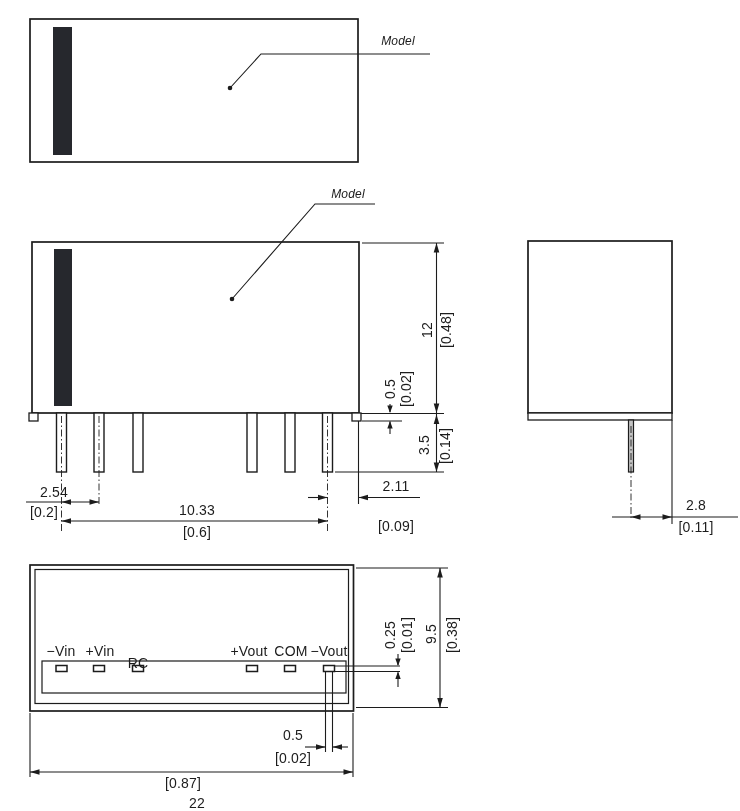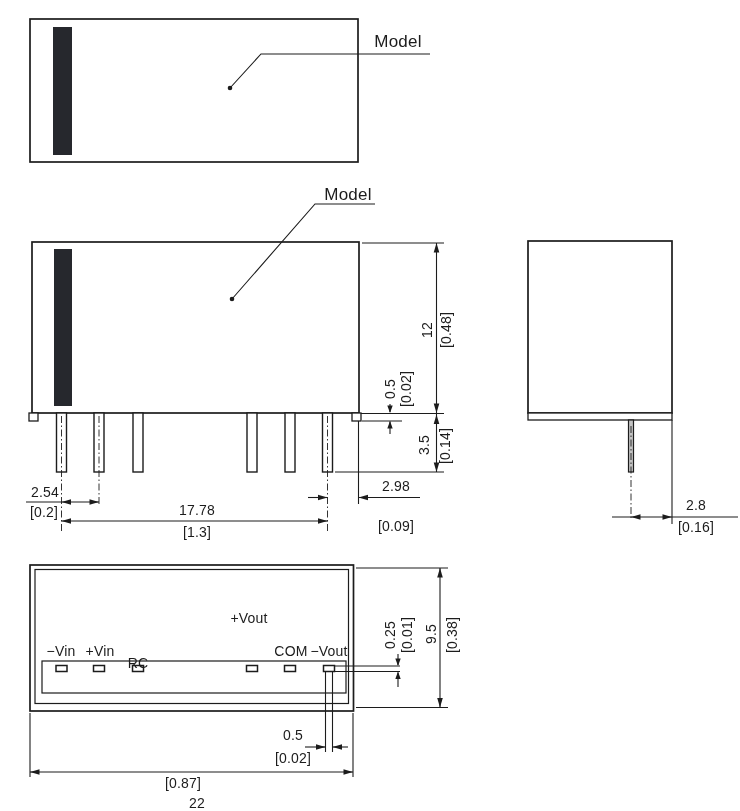--- a/index.html
+++ b/index.html
@@ -7,21 +7,21 @@
     position:relative;width:740px;height:811px;background:#ffffff;
     font-family:"Liberation Sans", sans-serif;color:#1c1c1c;overflow:hidden;
   }
   #linework{position:absolute;left:0;top:0;}
   .lbl{
     position:absolute;transform:translate(-50%,-50%);
     font-size:14px;line-height:1;white-space:nowrap;color:#1c1c1c;
     letter-spacing:0.2px;
   }
   .rot{transform:translate(-50%,-50%) rotate(-90deg);}
-  .model{font-size:17px;}
+  .model{font-size:12px;font-style:italic;}
   .pinlbl{font-size:14px;}
 </style>
 </head>
 <body>
 
 <div id="canvas">
 
   <svg id="linework" width="740" height="811" viewBox="0 0 740 811" fill="none" stroke="#1c1c1c" stroke-width="1.1">
 
     <g>
@@ -140,45 +140,45 @@
       <line x1="353" y1="713" x2="353" y2="777"></line>
       <line x1="30" y1="772" x2="353" y2="772"></line>
       <polygon points="30,772 39.5,769.3 39.5,774.7" fill="#1c1c1c" stroke="none"></polygon>
       <polygon points="353,772 343.5,769.3 343.5,774.7" fill="#1c1c1c" stroke="none"></polygon>
     </g>
   </svg>
 
   <div class="lbl model" style="left:398px;top:41px">Model</div>
   <div class="lbl model" style="left:348px;top:194px">Model</div>
 
-  <div class="lbl" style="left:45px;top:492px">2.54</div>
+  <div class="lbl" style="left:54px;top:492px">2.54</div>
   <div class="lbl" style="left:44px;top:512px">[0.2]</div>
-  <div class="lbl" style="left:197px;top:510px">17.78</div>
-  <div class="lbl" style="left:197px;top:532px">[1.3]</div>
-  <div class="lbl" style="left:396px;top:486px">2.98</div>
+  <div class="lbl" style="left:197px;top:510px">10.33</div>
+  <div class="lbl" style="left:197px;top:532px">[0.6]</div>
+  <div class="lbl" style="left:396px;top:486px">2.11</div>
   <div class="lbl" style="left:396px;top:526px">[0.09]</div>
   <div class="lbl rot" style="left:427px;top:330px">12</div>
   <div class="lbl rot" style="left:446px;top:330px">[0.48]</div>
   <div class="lbl rot" style="left:390px;top:389px">0.5</div>
   <div class="lbl rot" style="left:406px;top:389px">[0.02]</div>
   <div class="lbl rot" style="left:424px;top:445px">3.5</div>
   <div class="lbl rot" style="left:445px;top:446px">[0.14]</div>
 
   <div class="lbl" style="left:696px;top:505px">2.8</div>
-  <div class="lbl" style="left:696px;top:527px">[0.16]</div>
+  <div class="lbl" style="left:696px;top:527px">[0.11]</div>
 
   <div class="lbl rot" style="left:390px;top:635px">0.25</div>
   <div class="lbl rot" style="left:407px;top:635px">[0.01]</div>
   <div class="lbl rot" style="left:431px;top:634px">9.5</div>
   <div class="lbl rot" style="left:452px;top:635px">[0.38]</div>
   <div class="lbl" style="left:293px;top:735px">0.5</div>
   <div class="lbl" style="left:293px;top:758px">[0.02]</div>
   <div class="lbl" style="left:197px;top:803px">22</div>
   <div class="lbl" style="left:183px;top:783px">[0.87]</div>
 
   <div class="lbl pinlbl" style="left:61px;top:651px">−Vin</div>
   <div class="lbl pinlbl" style="left:100px;top:651px">+Vin</div>
   <div class="lbl pinlbl" style="left:138px;top:663px">RC</div>
-  <div class="lbl pinlbl" style="left:249px;top:618px">+Vout</div>
+  <div class="lbl pinlbl" style="left:249px;top:651px">+Vout</div>
   <div class="lbl pinlbl" style="left:291px;top:651px">COM</div>
   <div class="lbl pinlbl" style="left:329px;top:651px">−Vout</div>
 
 </div>
 
 </body></html>

